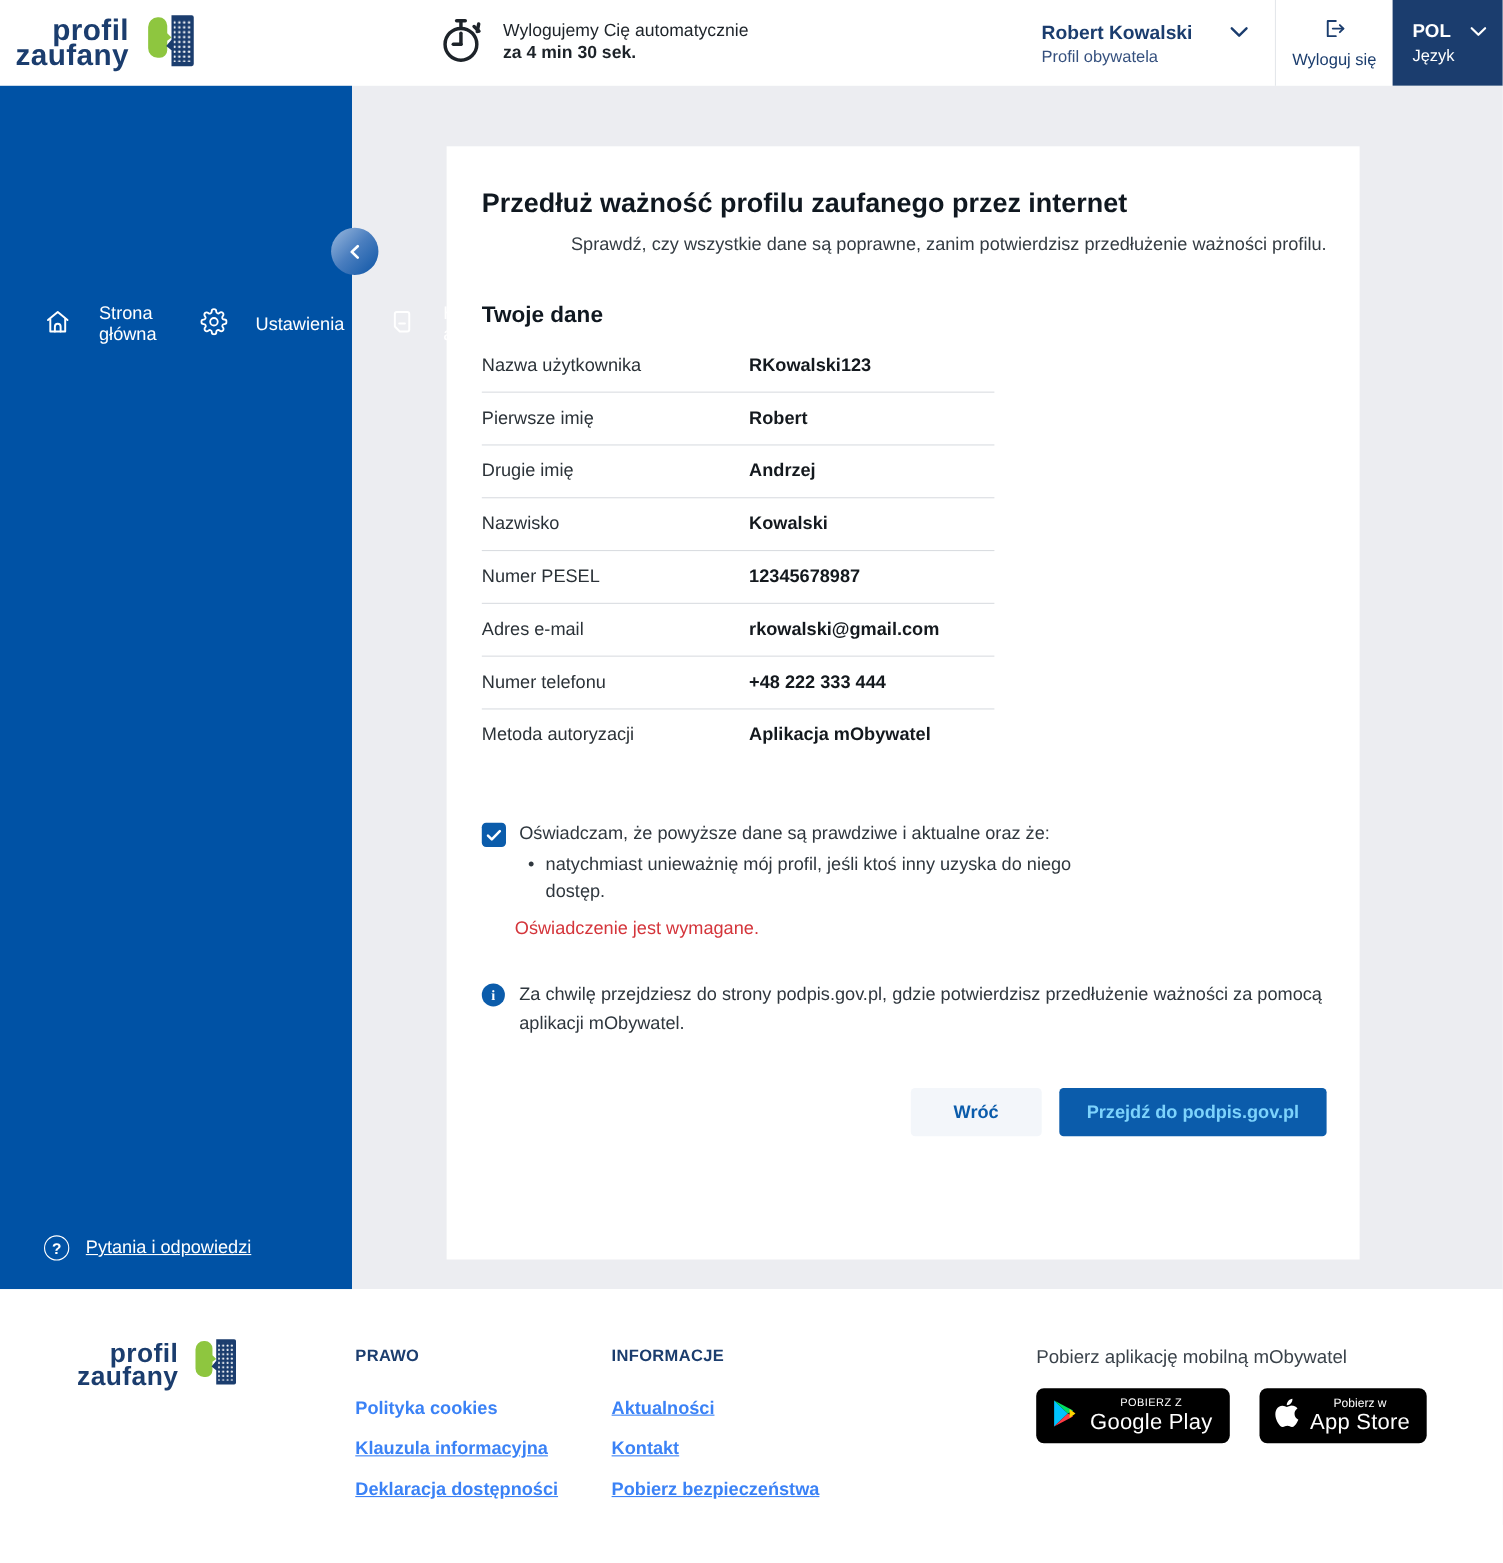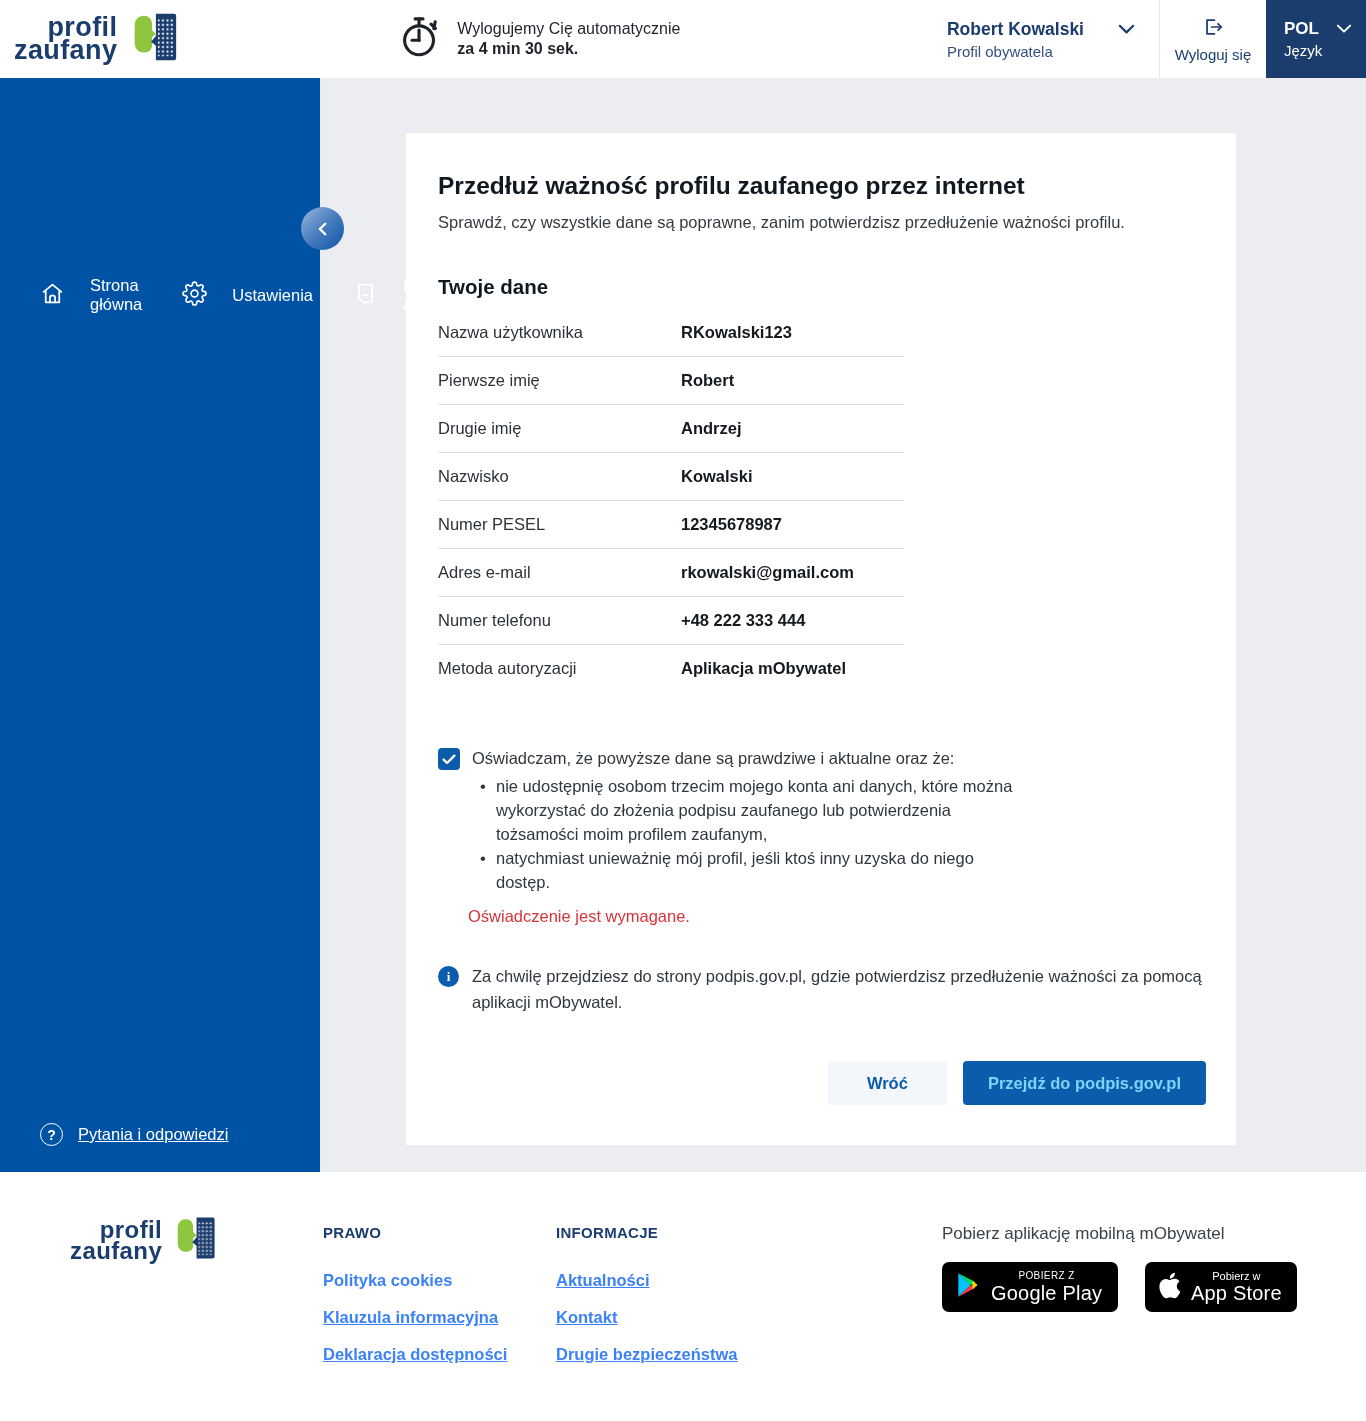--- a/index.html
+++ b/index.html
@@ -35,21 +35,21 @@
   .faq-badge { width:23px; height:23px; border:1.8px solid #fff; border-radius:50%; display:flex; align-items:center; justify-content:center; font-size:14px; font-weight:bold; }
   .faq-label { font-size:16.5px; text-decoration:underline; }
   .collapse-btn { position:absolute; left:301px; top:129px; width:43px; height:43px; border-radius:50%; border:none; z-index:5;
     background:linear-gradient(135deg,#9CBADF 0%, #4A7EBF 48%, #0D55A6 100%);
     display:flex; align-items:center; justify-content:center; cursor:pointer; }
 
   
   main { flex:1; }
   .card { width:830px; height:1012px; margin:55px 0 0 86px; background:#fff; padding:39px 30px 46px 32px; position:relative; }
   .card-title { margin:0 0 13px; font-size:24.5px; font-weight:bold; color:#101820; }
-  .card-sub { margin:0; font-size:16.5px; color:#333B42; }
+  .card-sub { margin:0; font-size:16.5px; color:#333B42;text-align:right; }
   .section-title { margin:43px 0 10px; font-size:20.5px; font-weight:bold; color:#101820; }
   .data-table { width:466px; }
   .data-row { display:flex; align-items:center; padding:14px 0; border-bottom:1px solid #DADDE1; }
   .data-row:last-child { border-bottom:none; }
   .data-label { width:243px; flex-shrink:0; font-size:16.5px; color:#2B3238; }
   .data-value { font-size:16.5px; font-weight:bold; color:#14191E; }
 
   .declaration { margin-top:54px; display:flex; gap:12px; }
   .checkbox { width:22px; height:22px; flex-shrink:0; margin-top:2px; background:#0B5CAB; border-radius:4px; display:flex; align-items:center; justify-content:center; cursor:pointer; }
   .decl-text { font-size:16.5px; color:#2F373E; line-height:24px; }
@@ -257,21 +257,20 @@
 
         <div class="declaration">
           <div class="checkbox">
             <svg width="14" height="11" viewBox="0 0 14 11" fill="none" stroke="#fff" stroke-width="2.3" stroke-linecap="round" stroke-linejoin="round">
                 <path d="M1.6 5.6 5.1 9 12.4 1.6"></path>
               </svg>
           </div>
           <div class="decl-text">
             <p class="decl-intro">Oświadczam, że powyższe dane są prawdziwe i aktualne oraz że:</p>
             <ul class="decl-bullets">
-              <li>nie udostępnię osobom trzecim mojego konta ani danych, które można wykorzystać do złożenia podpisu zaufanego lub potwierdzenia tożsamości moim profilem zaufanym,</li>
               <li>natychmiast unieważnię mój profil, jeśli ktoś inny uzyska do niego dostęp.</li>
             </ul>
           </div>
         </div>
         <p class="decl-error">Oświadczenie jest wymagane.</p>
 
         <div class="info-note">
           <span class="info-badge">i</span>
           <span class="info-text">Za chwilę przejdziesz do strony podpis.gov.pl, gdzie potwierdzisz przedłużenie ważności za pomocą aplikacji mObywatel.</span>
         </div>
@@ -308,21 +307,21 @@
       <h3 class="f-heading">PRAWO</h3>
       <a class="f-link no-underline">Polityka cookies</a>
       <a class="f-link">Klauzula informacyjna</a>
       <a class="f-link">Deklaracja dostępności</a>
     </div>
 
     <div class="f-col-info">
       <h3 class="f-heading">INFORMACJE</h3>
       <a class="f-link">Aktualności</a>
       <a class="f-link">Kontakt</a>
-      <a class="f-link">Drugie bezpieczeństwa</a>
+      <a class="f-link">Pobierz bezpieczeństwa</a>
     </div>
 
     <div class="f-apps">
       <p class="f-apps-title">Pobierz aplikację mobilną mObywatel</p>
       <div class="badges">
         <div class="badge badge-google">
           <span>
             <svg width="26" height="28" viewBox="0 0 24 26">
               <polygon points="3,2 3,24 14.6,13" fill="#00C3FF"></polygon>
               <polygon points="3,2 19,10.5 14.6,13" fill="#00E062"></polygon>

